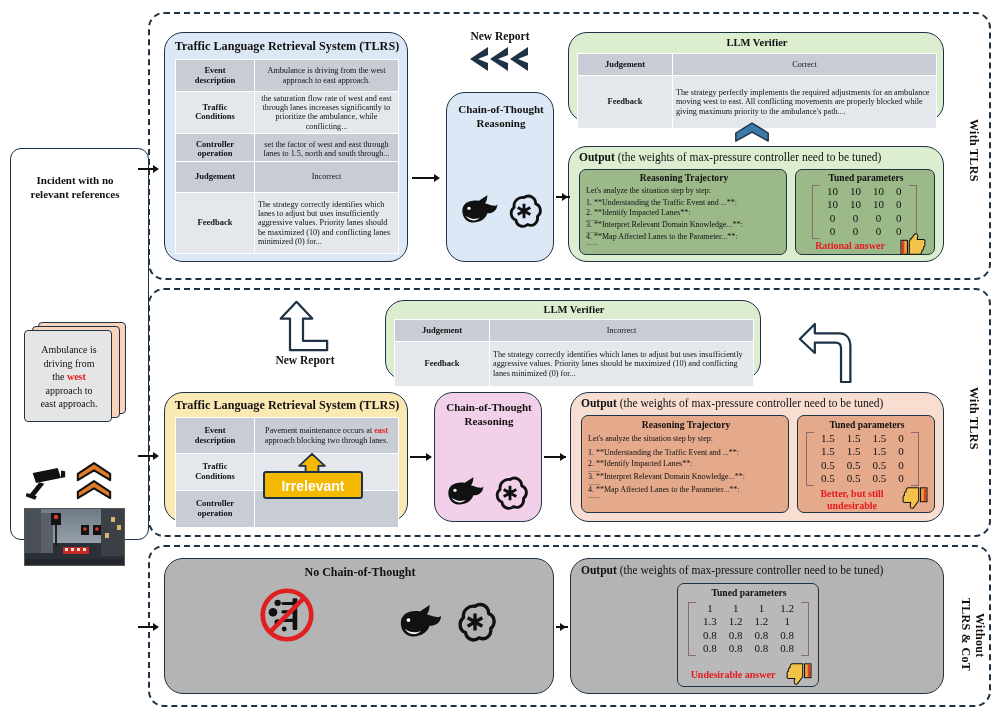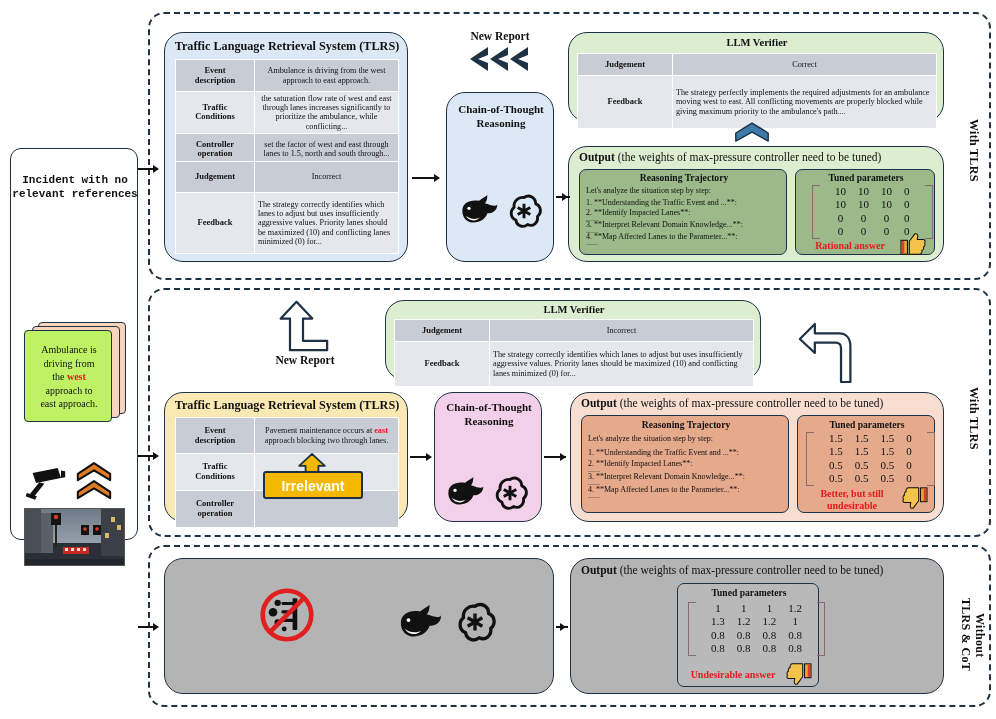--- a/index.html
+++ b/index.html
@@ -52,46 +52,46 @@
 
   
   .arrowline{position:absolute;background:#111;height:1.6px;}
   .arrowhead{
     position:absolute;width:0;height:0;
     border-top:4px solid transparent;border-bottom:4px solid transparent;
     border-left:6px solid #111;
   }
 
   
-  .matrix{position:relative;display:inline-block;padding:0 17px;}
+  .matrix{position:relative;display:inline-block;padding:0 9px;}
   .matrix .brk{
     position:absolute;top:0;bottom:0;width:7px;
     border-top:1.4px solid #8a6b6b;border-bottom:1.4px solid #8a6b6b;
   }
   .matrix .brk.l{left:0;border-left:1.6px solid #8a6b6b;}
   .matrix .brk.r{right:0;border-right:1.6px solid #8a6b6b;}
   .matrix table{border-collapse:collapse;}
   .matrix td{font-size:11px;text-align:center;padding:0px 6px;line-height:1.22;font-family:"Liberation Serif",serif;}
 
   .redlabel{color:#e8191c;font-weight:bold;font-size:10px;text-align:center;line-height:1.15;}
 </style>
 </head>
 <body>
 
 <div class="stage">
 
-  <div class="abs card" style="left:10px;top:148px;width:128px;height:392px;background:#fff;border-radius:11px;font-family:Liberation Mono, monospace;">
+  <div class="abs card" style="left:10px;top:148px;width:139px;height:392px;background:#fff;border-radius:11px;">
     <div class="abs" style="left:0;top:24px;width:128px;text-align:center;font-weight:bold;font-size:11px;line-height:1.28;white-space:pre-line;">Incident with no
 relevant references</div>
   </div>
 
   <div class="abs" style="left:24px;top:322px;width:104px;height:98px;">
     <div class="abs card" style="left:14px;top:0;width:88px;height:92px;background:#f8d4bd;border-radius:4px;"></div>
     <div class="abs card" style="left:8px;top:4px;width:88px;height:92px;background:#f8d4bd;border-radius:4px;"></div>
-    <div class="abs card" style="left:0px;top:8px;width:88px;height:92px;background:#bef264;border-radius:4px;">
+    <div class="abs card" style="left:0px;top:8px;width:88px;height:92px;background:#e5e5e5;border-radius:4px;">
       <div class="abs" style="left:0;top:12px;width:88px;text-align:center;font-size:10px;line-height:1.35;">
         <span>Ambulance is</span><br>
         <span>driving from</span><br>
         <span>the </span><span style="color:#e8191c;font-weight:bold;">west</span><br>
         <span>approach to</span><br>
         <span>east approach.</span>
       </div>
     </div>
   </div>
 
@@ -463,20 +463,21 @@
         </svg>
       </div>
     </div>
   </div>
 
   <div class="abs dashrow" style="left:148px;top:545px;width:843px;height:162px;"></div>
   <div class="abs sidelabel" style="left:950px;top:590px;width:36px;height:90px;white-space:pre-line;">Without
 TLRS &amp; CoT</div>
 
   <div class="abs card" style="left:164px;top:558px;width:390px;height:136px;background:#b4b4b4;">
+    <div class="abs" style="left:0;top:6px;width:390px;text-align:center;font-weight:bold;font-size:12px;">No Chain-of-Thought</div>
     <div class="abs" style="left:94px;top:28px;width:56px;height:56px;">
       <svg viewBox="0 0 60 60" width="56" height="56">
         <g fill="#111">
           <rect x="36" y="12" width="5" height="34" rx="1"></rect>
           <rect x="24" y="16" width="13" height="3.4" rx="1.6"></rect>
           <rect x="24" y="25" width="13" height="3.4" rx="1.6"></rect>
           <rect x="24" y="34" width="13" height="3.4" rx="1.6"></rect>
           <circle cx="20" cy="17" r="3.4"></circle>
           <circle cx="15" cy="27" r="4.6"></circle>
           <circle cx="20" cy="38" r="3.4"></circle>

